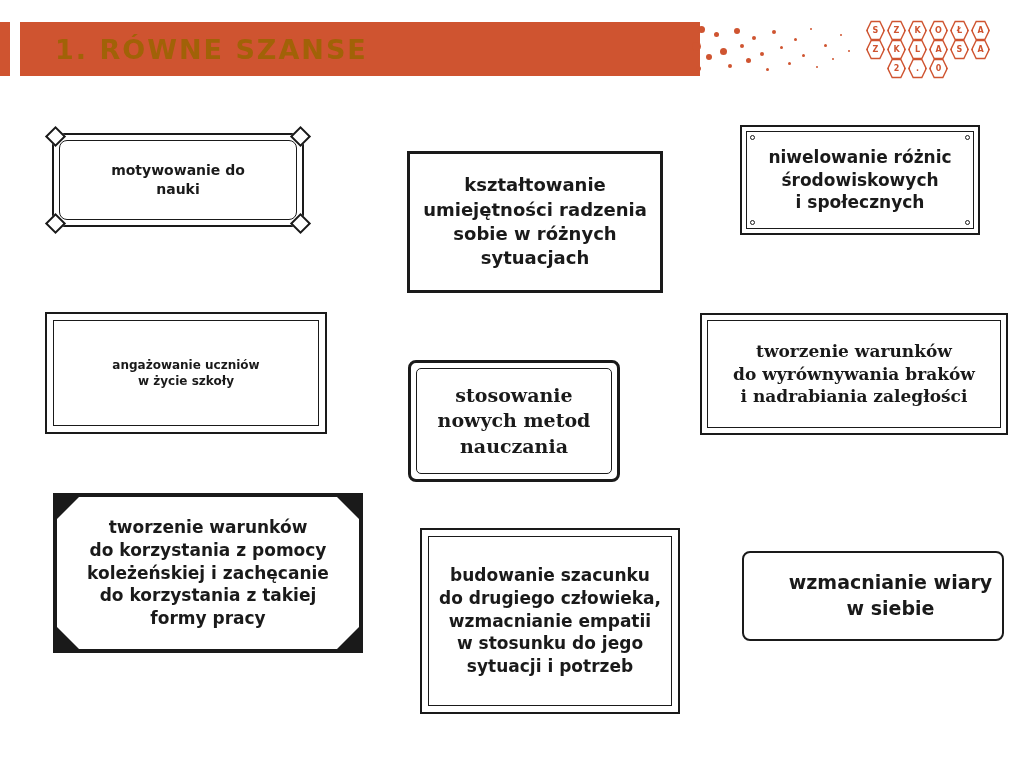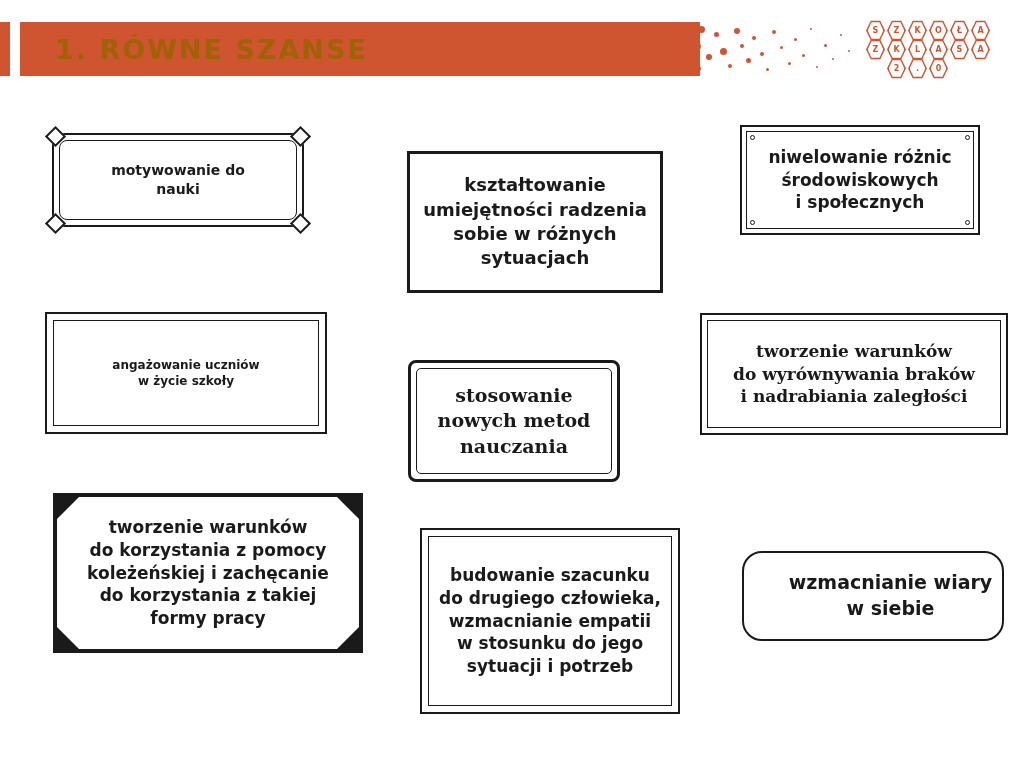--- a/index.html
+++ b/index.html
@@ -250,21 +250,21 @@
     width: 0; height: 0;
   }
   .tri-tl { left: 0; top: 0; border-top: 22px solid #1a1a1a; border-right: 22px solid transparent; }
   .tri-tr { right: 0; top: 0; border-top: 22px solid #1a1a1a; border-left: 22px solid transparent; }
   .tri-bl { left: 0; bottom: 0; border-bottom: 22px solid #1a1a1a; border-right: 22px solid transparent; }
   .tri-br { right: 0; bottom: 0; border-bottom: 22px solid #1a1a1a; border-left: 22px solid transparent; }
 
   
   .style-round {
     border: 2.5px solid #1a1a1a;
-    border-radius: 20px;
+    border-radius: 8px;
     font-family: "DejaVu Sans", sans-serif;
     font-weight: bold;
     font-size: 19px;
     padding-left: 35px;
   }
 </style>
 </head>
 <body>
 
 <div class="header">

